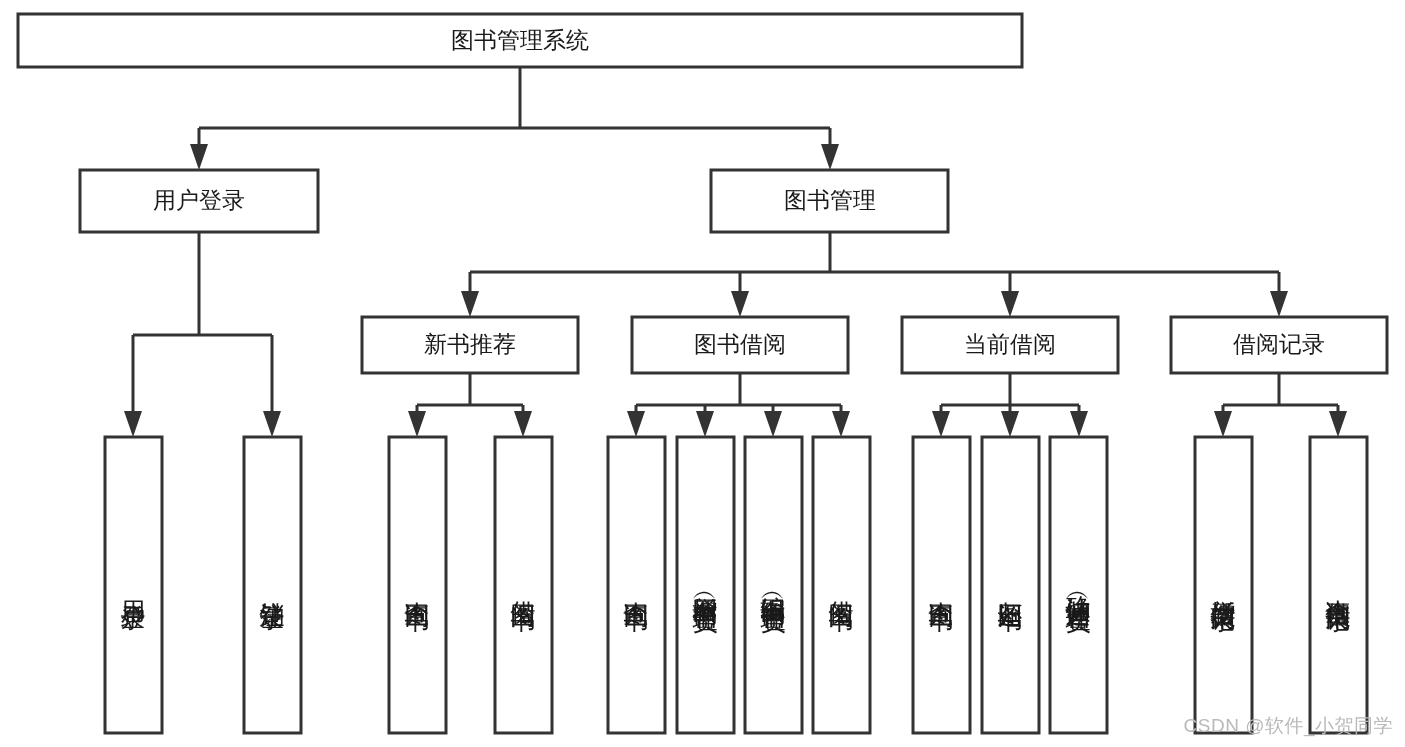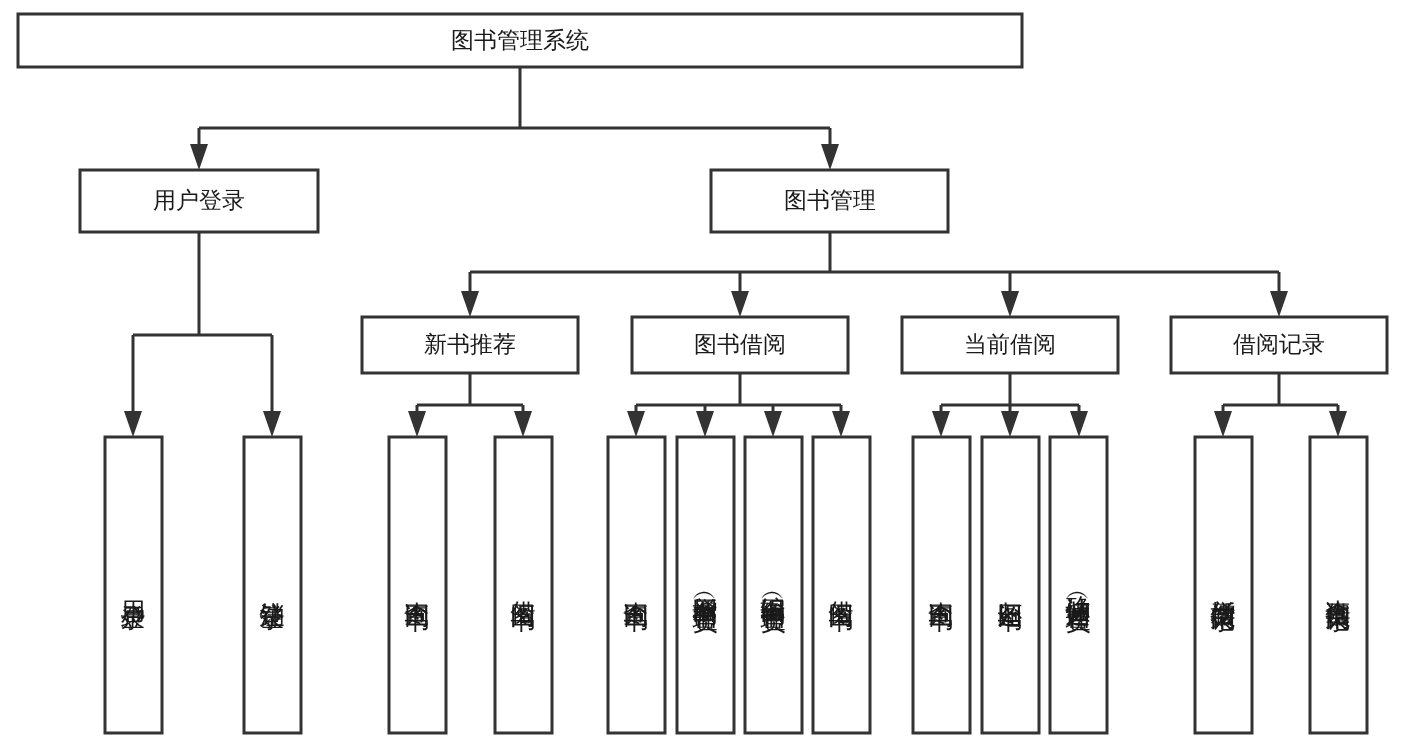--- a/index.html
+++ b/index.html
@@ -253,13 +253,14 @@
   <div class="leaf-label-box" style="left:1050px; top:437px; width:57px; height:296px;">
     <span class="leaf-label-text">确认归还（管理员）</span>
   </div>
   <div class="leaf-label-box" style="left:1195px; top:437px; width:57px; height:296px;">
     <span class="leaf-label-text">新增借阅记录</span>
   </div>
   <div class="leaf-label-box" style="left:1310px; top:437px; width:57px; height:296px;">
     <span class="leaf-label-text">查询借阅记录</span>
   </div>
 
+  <div class="watermark">CSDN @软件_小贺同学</div>
 </div>
 
 </body></html>

